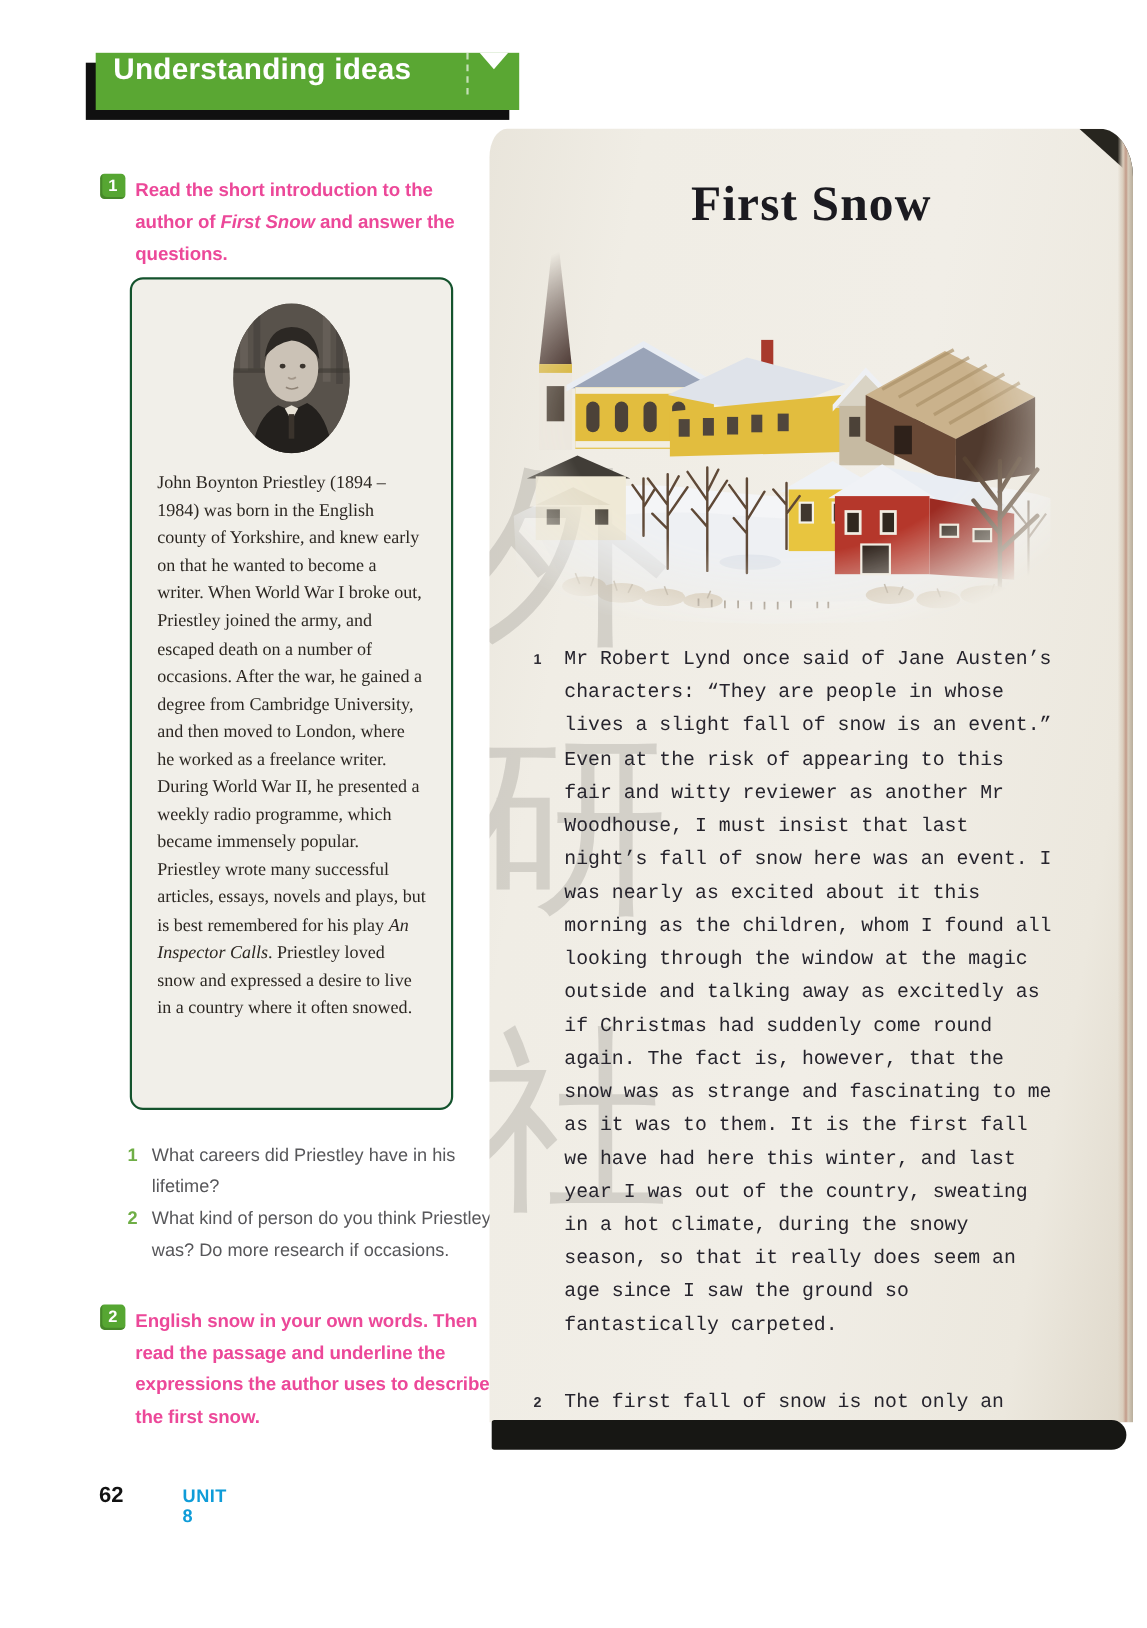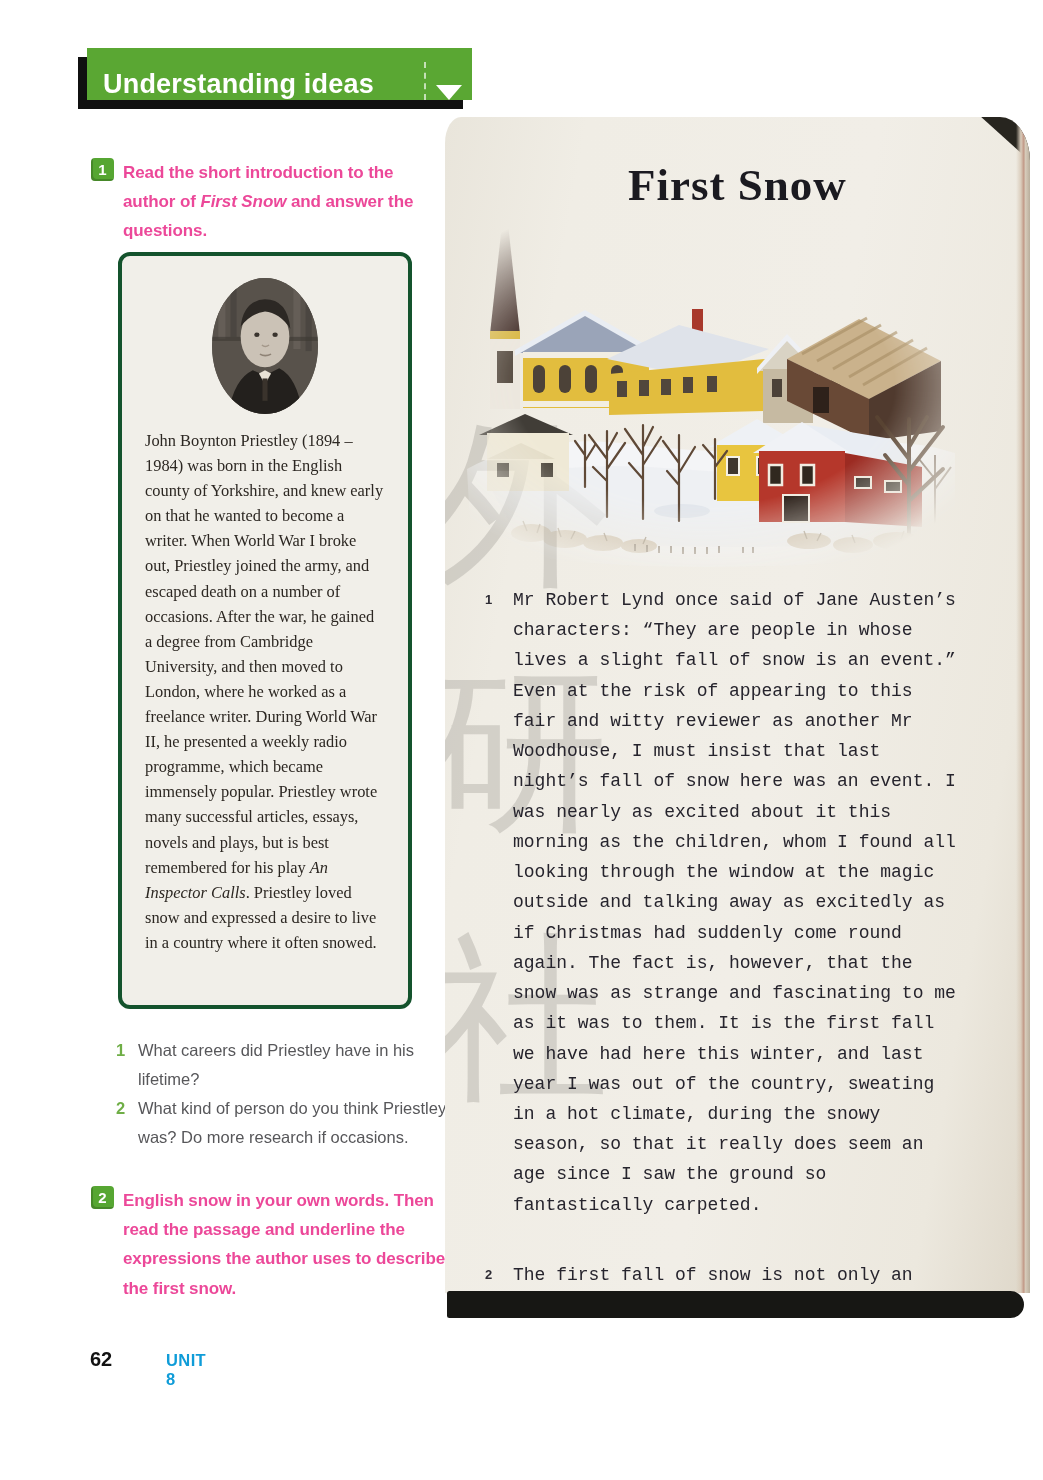--- a/index.html
+++ b/index.html
@@ -3,38 +3,38 @@
 <meta charset="utf-8">
 <style>
   html,body{margin:0;padding:0;}
   body{
     width:1043px;height:1480px;position:relative;background:#ffffff;
     font-family:"Liberation Sans",sans-serif;overflow:hidden;
   }
   
   .banner{position:absolute;left:87px;top:48px;width:385px;height:52px;}
   .banner-shadow{position:absolute;left:-9px;top:9px;width:100%;height:100%;background:#101010;}
-  .banner-bar{position:absolute;inset:0;background:#5aa733;display:flex;align-items:flex-end;}
+  .banner-bar{position:absolute;inset:0;background:#5aa733;display:flex;align-items:flex-start;}
   .banner-label{flex:1;color:#fff;font-weight:bold;font-size:27px;padding-left:16px;letter-spacing:.2px;}
   .banner-divider{width:0;height:38px;border-left:2px dashed rgba(255,255,255,.65);}
   .banner-arrowbox{width:46px;display:flex;justify-content:center;align-items:center;}
   .tri-down{width:0;height:0;border-left:13px solid transparent;border-right:13px solid transparent;border-top:15px solid #fff;}
   
   .activity{position:absolute;display:flex;align-items:flex-start;}
   .act1{left:91px;top:158px;width:345px;}
   .act2{left:91px;top:1186px;width:365px;}
   .badge{flex:0 0 23px;width:23px;height:23px;background:#56a632;color:#fff;border-radius:4px;
     font-weight:bold;font-size:15px;line-height:23px;text-align:center;
     box-shadow:inset 2px -2px 0 rgba(0,0,0,.18);}
   .act-text{margin-left:9px;font-size:17px;line-height:1.72;color:#ec4899;font-weight:bold;letter-spacing:-0.1px;}
   .act1 .act-text{width:305px;}
   .act2 .act-text{width:352px;}
   
   .bio-box{position:absolute;left:118px;top:252px;width:294px;height:757px;background:#f1efe9;
-    border:4px solid #14532d;border-radius:12px;box-sizing:border-box;}
+    border:2px solid #14532d;border-radius:12px;box-sizing:border-box;}
   .portrait{width:106px;height:136px;margin:22px auto 0;border-radius:50%;overflow:hidden;background:#57524b;}
   .bio-text{margin:14px 23px 0;font-family:"Liberation Serif",serif;font-size:16.4px;line-height:1.53;color:#2c2722;}
   
   .questions{position:absolute;left:116px;top:1036px;width:338px;}
   .q-item{display:flex;font-size:16.5px;line-height:1.76;color:#57575a;}
   .q-num{flex:0 0 22px;color:#6fae46;font-weight:bold;}
   
   .footer{position:absolute;left:90px;top:1348px;height:30px;}
   .page-num{position:absolute;left:0;top:0;font-size:20px;font-weight:bold;color:#121212;}
   .unit-label{position:absolute;left:76px;top:3px;font-size:16.5px;font-weight:bold;color:#0f9cd8;letter-spacing:.4px;}

